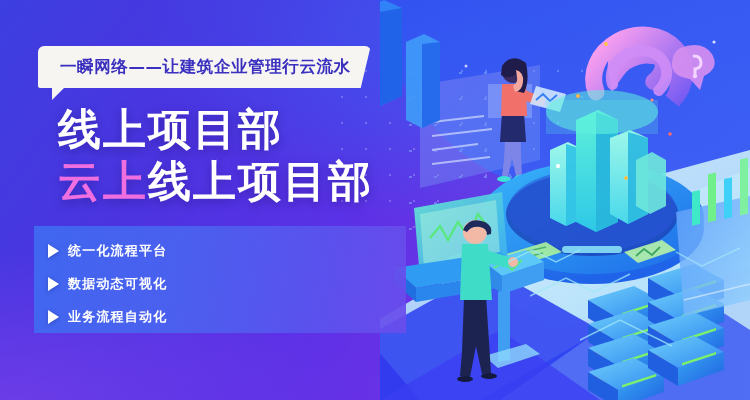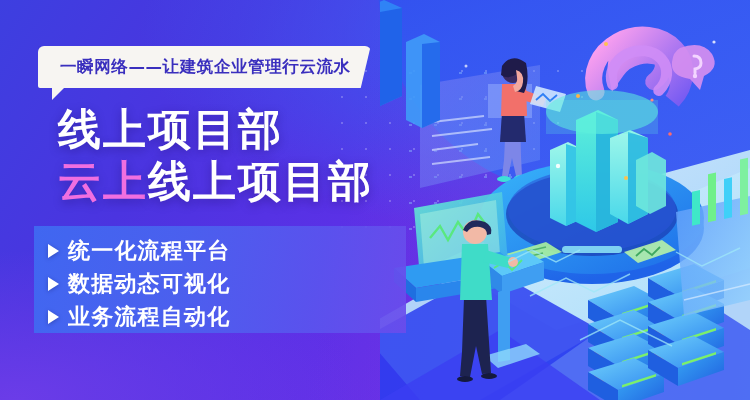--- a/index.html
+++ b/index.html
@@ -76,21 +76,21 @@
     opacity:.92;
   }
   .bullets{position:absolute;left:48px;top:234px;width:340px;}
   .bullet{display:flex;align-items:center;height:33px;}
   .b-mark{
     width:0;height:0;margin-right:9px;
     border-top:7px solid transparent;border-bottom:7px solid transparent;
     border-left:11px solid #ffffff;
     filter:drop-shadow(0 1px 2px rgba(10,5,60,.3));
   }
-  .b-text{font-size:22px;font-weight:700;color:#ffffff;letter-spacing:1.2px;white-space:nowrap;}
+  .b-text{font-size:13px;font-weight:700;color:#ffffff;letter-spacing:1.2px;white-space:nowrap;}
 
   
   .illus{position:absolute;left:380px;top:0;width:370px;height:400px;}
   .iso{position:absolute;left:0;top:0;width:370px;height:400px;}
 </style>
 </head>
 <body>
 
 <div id="banner">
 

